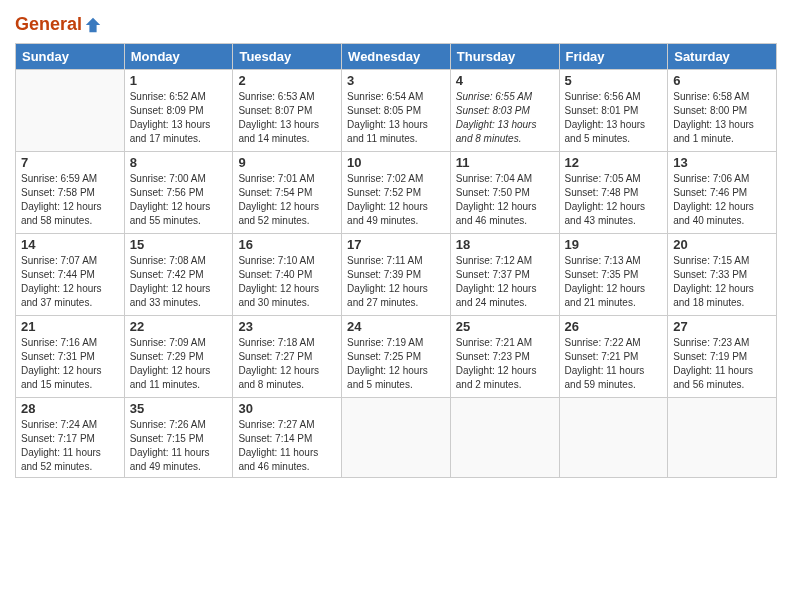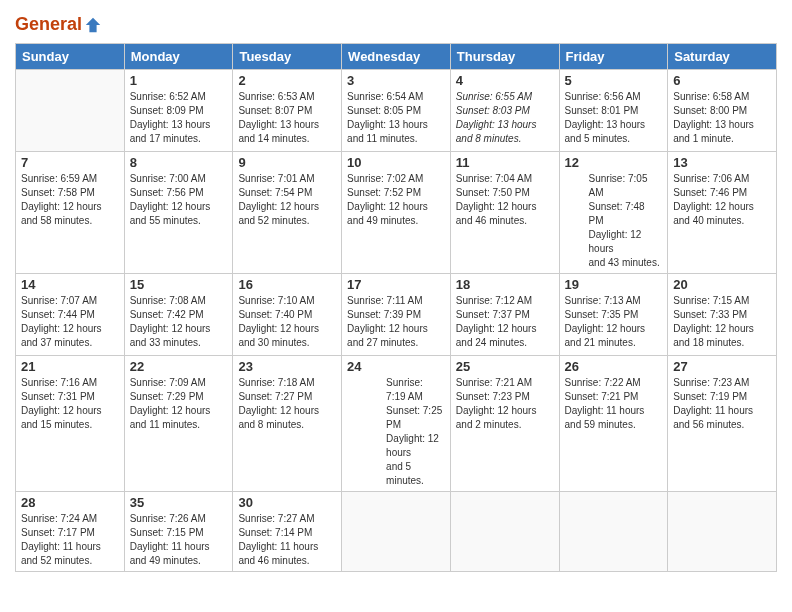--- a/index.html
+++ b/index.html
@@ -212,21 +212,21 @@
           </td>
           <td>
             <span class="day-number">11</span>
             <div class="day-info" style="white-space: pre-line;">Sunrise: 7:04 AM
 Sunset: 7:50 PM
 Daylight: 12 hours
 and 46 minutes.</div>
           </td>
           <td>
             <span class="day-number">12</span>
-            <div class="day-info" style="white-space: pre-line; margin-left: 24px;">Sunrise: 7:05 AM
+            <div class="day-info" style="white-space: pre-line;">Sunrise: 7:05 AM
 Sunset: 7:48 PM
 Daylight: 12 hours
 and 43 minutes.</div>
           </td>
           <td>
             <span class="day-number">13</span>
             <div class="day-info" style="white-space: pre-line;">Sunrise: 7:06 AM
 Sunset: 7:46 PM
 Daylight: 12 hours
 and 40 minutes.</div>
@@ -300,21 +300,21 @@
           </td>
           <td>
             <span class="day-number">23</span>
             <div class="day-info" style="white-space: pre-line;">Sunrise: 7:18 AM
 Sunset: 7:27 PM
 Daylight: 12 hours
 and 8 minutes.</div>
           </td>
           <td>
             <span class="day-number">24</span>
-            <div class="day-info" style="white-space: pre-line; margin-left: 39px;">Sunrise: 7:19 AM
+            <div class="day-info" style="white-space: pre-line;">Sunrise: 7:19 AM
 Sunset: 7:25 PM
 Daylight: 12 hours
 and 5 minutes.</div>
           </td>
           <td>
             <span class="day-number">25</span>
             <div class="day-info" style="white-space: pre-line;">Sunrise: 7:21 AM
 Sunset: 7:23 PM
 Daylight: 12 hours
 and 2 minutes.</div>

